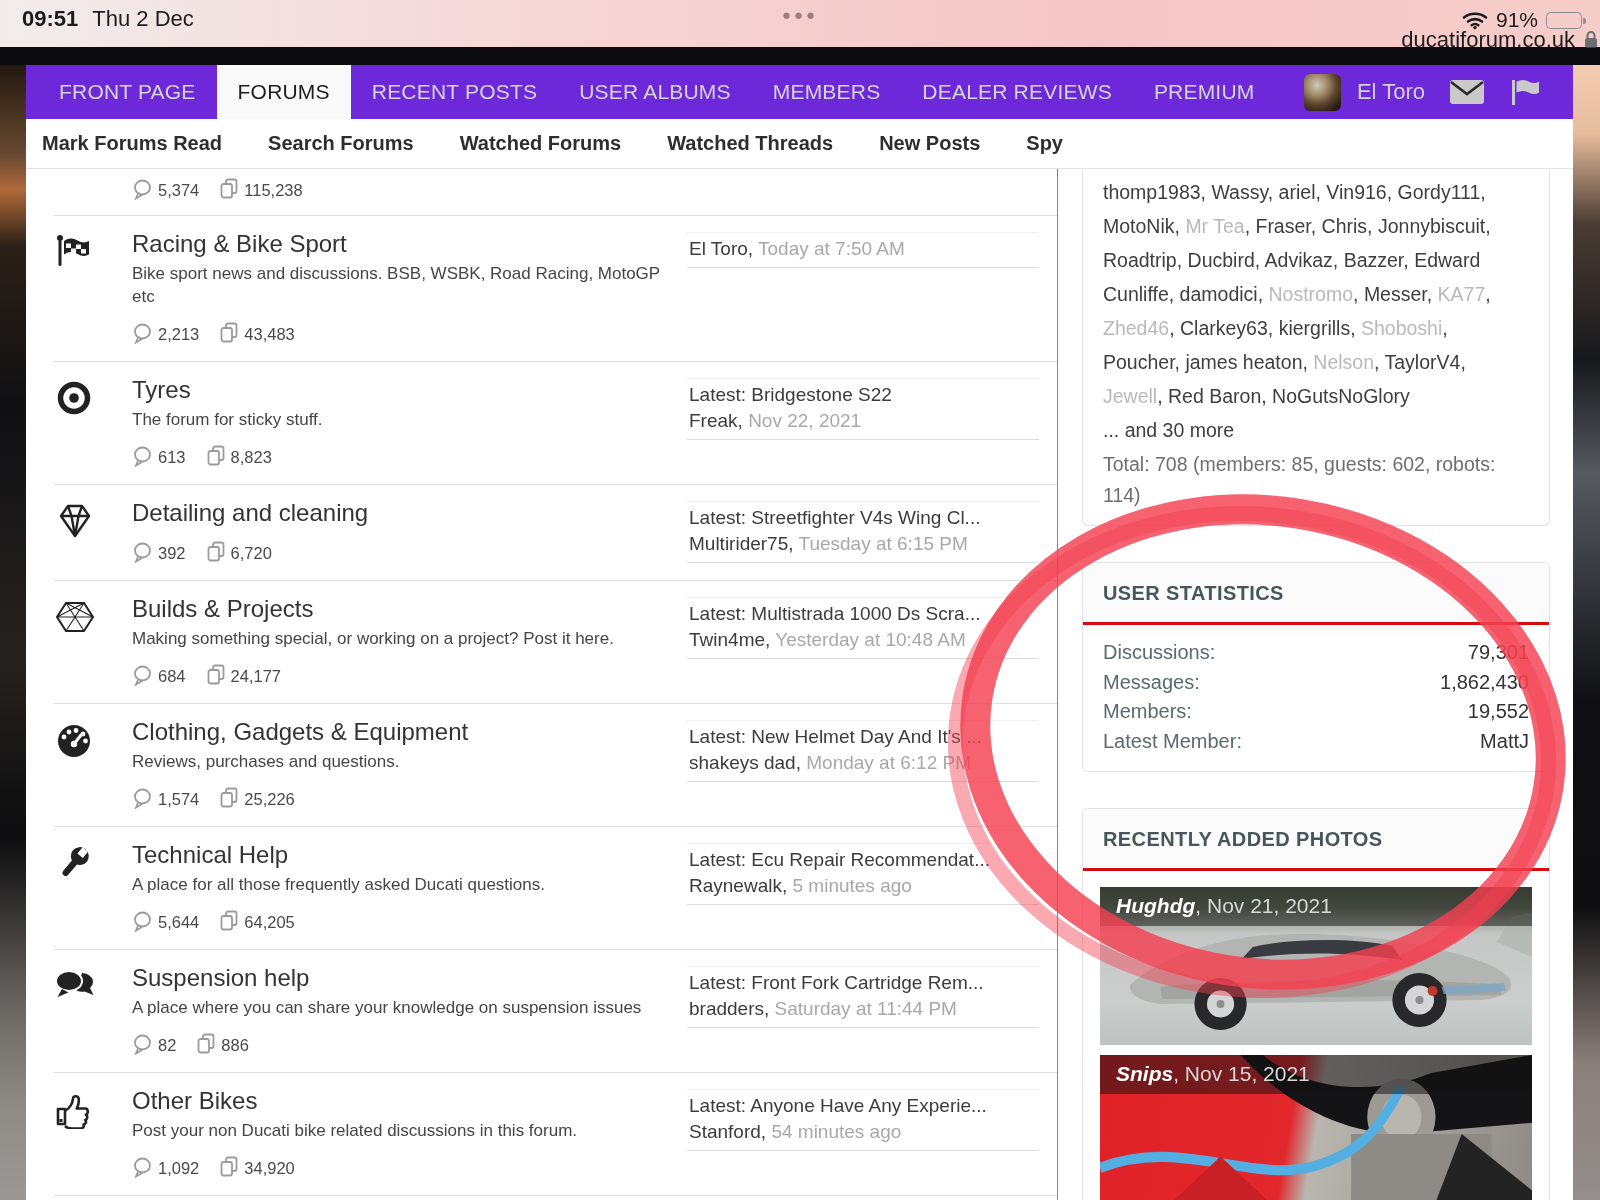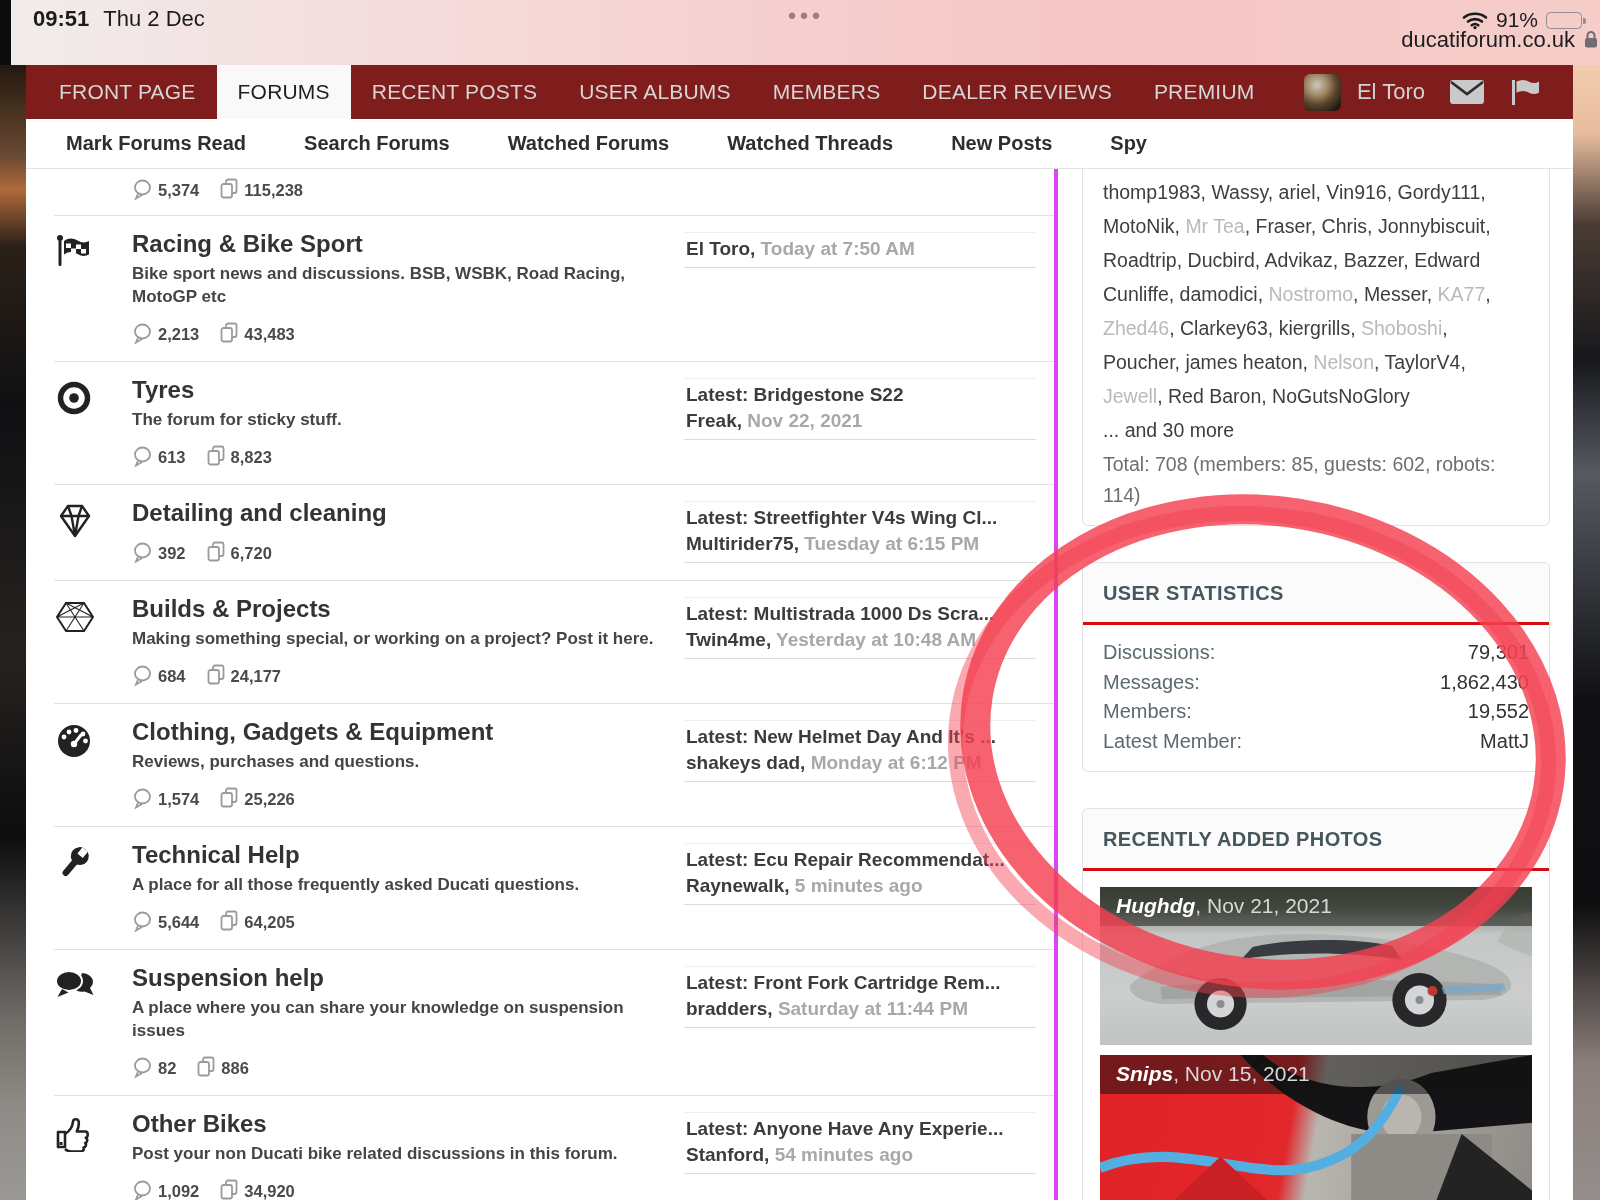--- a/index.html
+++ b/index.html
@@ -11,54 +11,54 @@
   }
   
   .bg-strip { position:absolute; top:65px; bottom:0; z-index:0; }
   .bg-strip.left { left:0; width:26px;
     background:linear-gradient(#23190f 0%, #6a4a33 8%, #b06a3a 11%, #2a2017 16%, #101013 30%, #26221f 52%, #0d0d0f 68%, #6f6b67 84%, #8f8c88 92%, #9a9894 100%); }
   .bg-strip.right { right:0; width:27px;
     background:linear-gradient(#f2cbb0 0%, #e8bd9e 6%, #4a3c34 14%, #17181c 26%, #565a60 36%, #3a3d42 44%, #101014 56%, #0e0e10 74%, #8b7f7a 88%, #948e8c 100%); }
 
   
   .statusbar {
-    position:absolute; top:0; left:11px; right:0; height:65px; z-index:5;
+    position:absolute; top:0; left:0; right:0; height:47px; z-index:5;
     background:linear-gradient(90deg,#f1eceb 0%, #f6d4d4 38%, #f5c6c7 68%, #f6cdc9 100%);
     color:#1c1c1e;
     padding-left:26px;
   }
   .sb-left { position:absolute; left:22px; top:6px; font-size:22px; }
   .sb-time { font-weight:700; margin-right:14px; }
   .sb-center { position:absolute; left:0; right:0; text-align:center; }
   .sb-dots { margin-top:6px; color:#a2797e; font-size:15px; letter-spacing:3px; }
   .sb-url { margin-top:4px; font-size:22px; color:#1c1c1e; display:inline-flex; align-items:center; gap:7px; width:100%; justify-content:flex-end;}
   .sb-right { position:absolute; right:18px; top:8px; display:flex; align-items:center; gap:8px; font-size:21px; }
   .battery { position:relative; width:36px; height:17px; border:1.5px solid #8e8e93; border-radius:4.5px; padding:1.5px; }
   .battery-fill { height:100%; background:#141416; border-radius:2px; }
   .battery-tip { position:absolute; right:-5px; top:5px; width:3px; height:6px; background:#8e8e93; border-radius:0 2px 2px 0; }
 
   
   .page { position:absolute; left:26px; right:27px; top:65px; bottom:0; z-index:2; display:flex; flex-direction:column; }
 
   
-  .topnav { display:flex; align-items:stretch; background:#7f1d1d; height:54px; padding-left:12px; flex:0 0 54px;}
+  .topnav { display:flex; align-items:stretch; background:#6d28d9; height:54px; padding-left:12px; flex:0 0 54px;}
   .nav-item { color:#d6d6d6; font-size:21px; line-height:54px; padding:0 21px; letter-spacing:.2px; white-space:nowrap; cursor:pointer; }
   .nav-item.active { background:#f9f9f9; color:#1e1e1e; }
   .nav-right { margin-left:auto; display:flex; align-items:center; gap:24px; padding-right:34px;border-radius:26px; }
   .avatar { width:37px; height:37px; border-radius:6px;
     background:radial-gradient(circle at 35% 30%, #cfc8bd 0%, #a08967 30%, #5d452e 55%, #241a11 85%); }
   .nav-user { color:#d2d2d2; font-size:22px; margin-left:-8px; cursor:pointer; }
 
   
-  .subnav { background:#ffffff; height:50px; display:flex; align-items:center; gap:58px; padding-left:40px; border-bottom:1px solid #e3e3e3; flex:0 0 50px; }
+  .subnav { background:#ffffff; height:50px; display:flex; align-items:center; gap:46px; padding-left:16px; border-bottom:1px solid #e3e3e3; flex:0 0 50px; }
   .subnav-item { font-size:20px; font-weight:700; color:#2e2e2e; white-space:nowrap; cursor:pointer; }
 
   
   .content { background:#ffffff; flex:1; display:flex; padding-left:28px; overflow:hidden; }
-  .main-col { width:1004px; border-right:4px solid #d946ef;font-weight:bold; }
+  .main-col { width:1004px; border-right:1px solid #d946ef; }
   .side-col { width:468px; margin-left:24px; }
 
   
   .forum-row { display:flex; border-bottom:1px solid #e0e0e0; padding:13px 18px 13px 0; }
   .forum-row.partial { height:47px; align-items:flex-end; padding-bottom:11px; }
   .f-icon { width:78px; padding-top:3px; color:#222; flex:0 0 78px; }
   .f-icon svg { display:block; }
   .f-body { flex:1; padding-right:14px; }
   .f-title { font-size:24px; color:#333; line-height:29px; }
   .f-desc { font-size:17px; color:#454545; line-height:23px; margin-top:4px; max-width:540px;}

